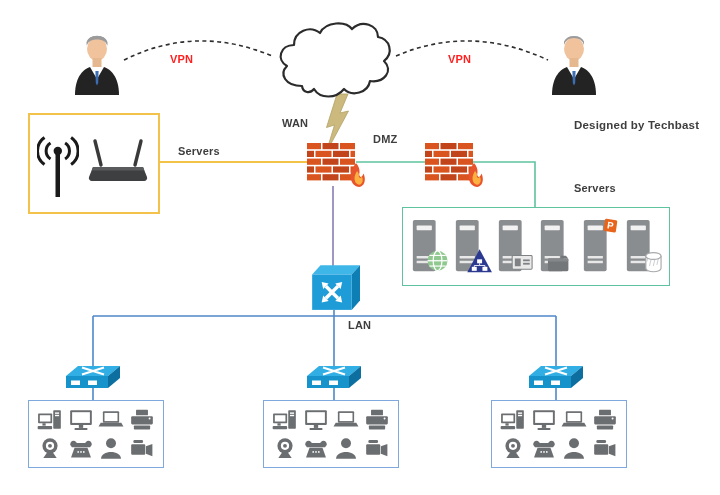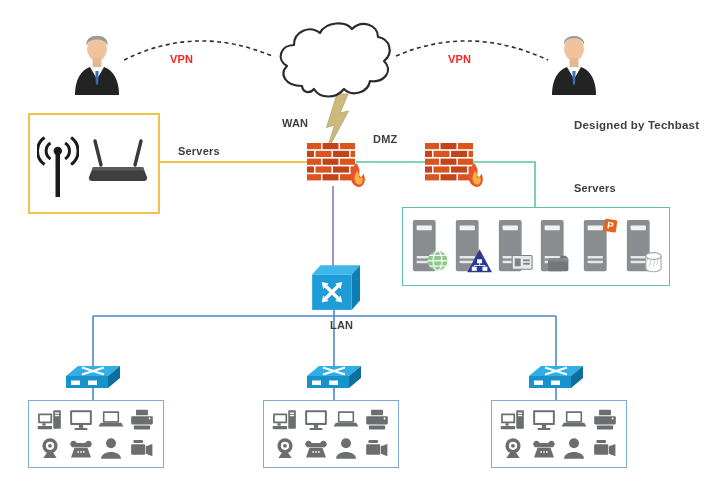--- a/index.html
+++ b/index.html
@@ -134,21 +134,21 @@
     <polygon points="20,39 34,39 27,51" fill="#ffffff"></polygon>
     <polygon points="25.4,43 28.6,43 28.2,55 27,57.5 25.8,55" fill="#3c6eb4"></polygon>
   </svg>
 
   <div class="lbl red" style="left:170px;top:53px;">VPN</div>
   <div class="lbl red" style="left:448px;top:53px;">VPN</div>
   <div class="lbl" style="left:282px;top:117px;text-align:right;">WAN</div>
   <div class="lbl" style="left:178px;top:145px;">Servers</div>
   <div class="lbl" style="left:373px;top:133px;">DMZ</div>
   <div class="lbl" style="left:574px;top:182px;text-align:center;">Servers</div>
-  <div class="lbl" style="left:330px;top:319px;">LAN</div>
+  <div class="lbl" style="left:348px;top:319px;">LAN</div>
   <div class="lbl" style="left:574px;top:107px;font-size:11.5px;margin-top:12px;">Designed by Techbast</div>
 
   <div class="groupbox wireless-box">
     <svg width="42" height="74" viewBox="0 0 42 74">
       <rect x="18.5" y="24" width="4.5" height="46" fill="#1a1a1a"></rect>
       <circle cx="20.8" cy="24" r="4.2" fill="#1a1a1a"></circle>
       <path d="M13.5,16 A9.5,9.5 0 0 0 13.5,32" fill="none" stroke="#1a1a1a" stroke-width="3"></path>
       <path d="M7.5,10.5 A16.5,16.5 0 0 0 7.5,37.5" fill="none" stroke="#1a1a1a" stroke-width="3"></path>
       <path d="M28.1,16 A9.5,9.5 0 0 1 28.1,32" fill="none" stroke="#1a1a1a" stroke-width="3"></path>
       <path d="M34.1,10.5 A16.5,16.5 0 0 1 34.1,37.5" fill="none" stroke="#1a1a1a" stroke-width="3"></path>

